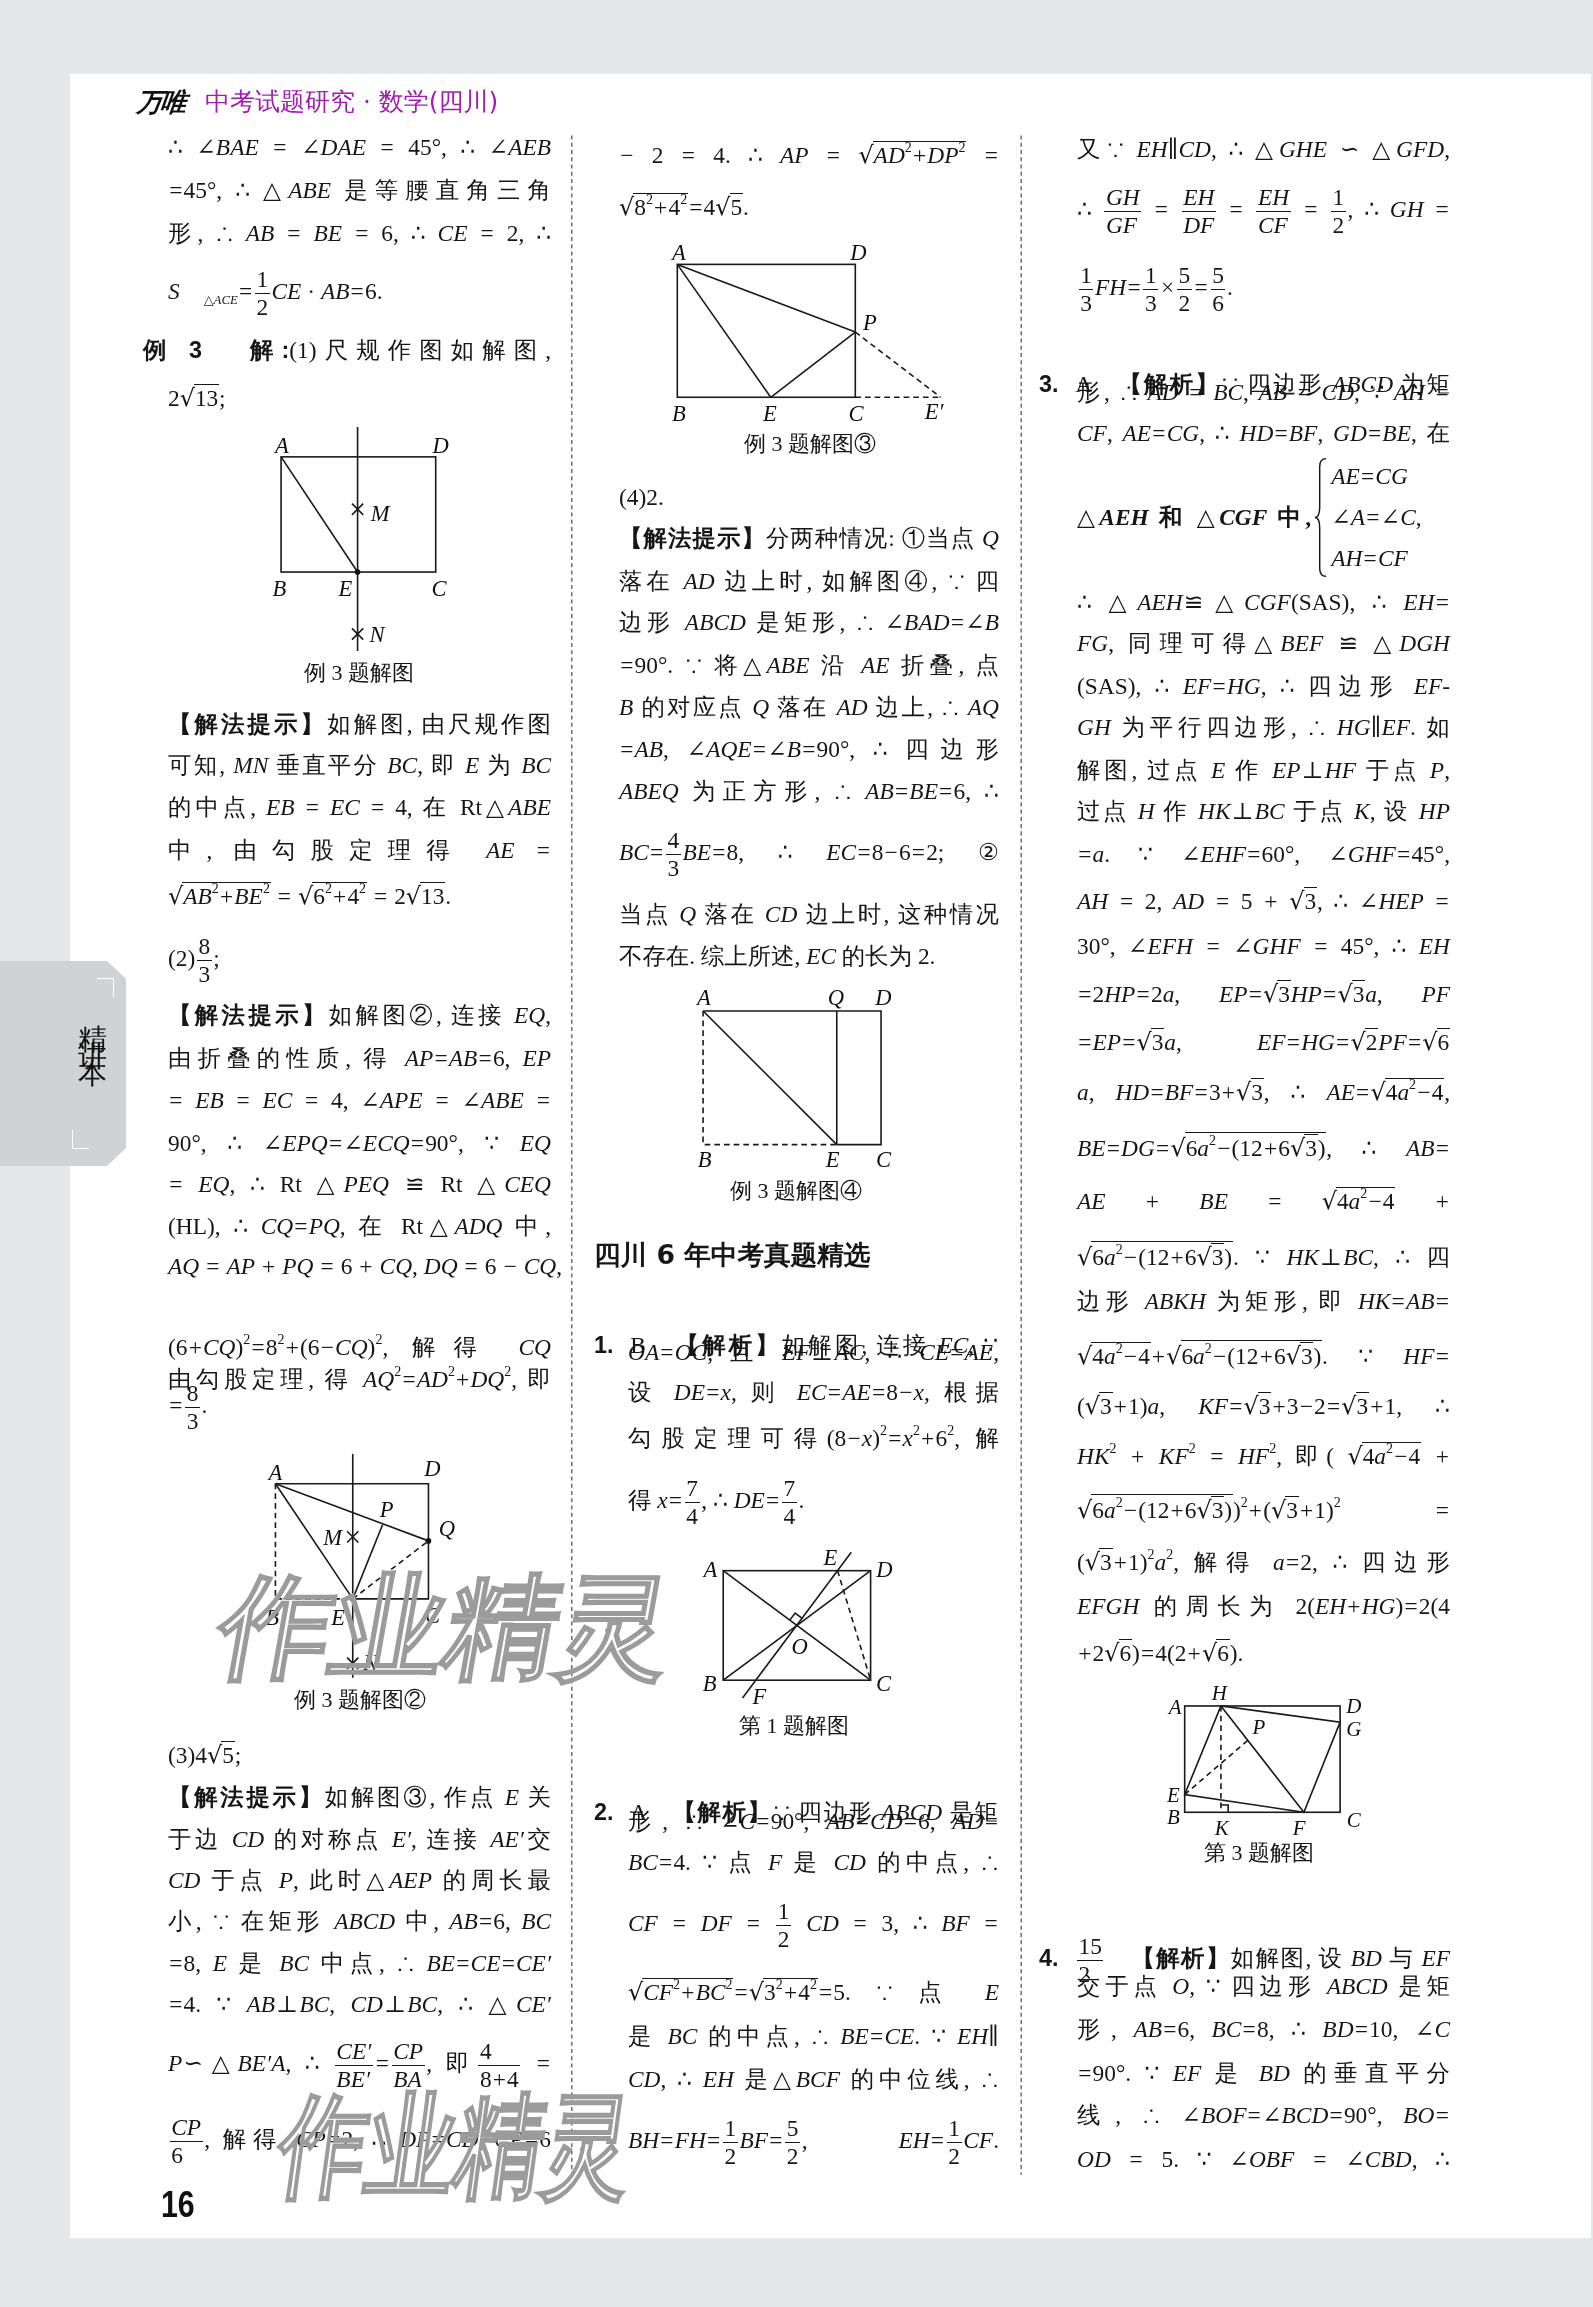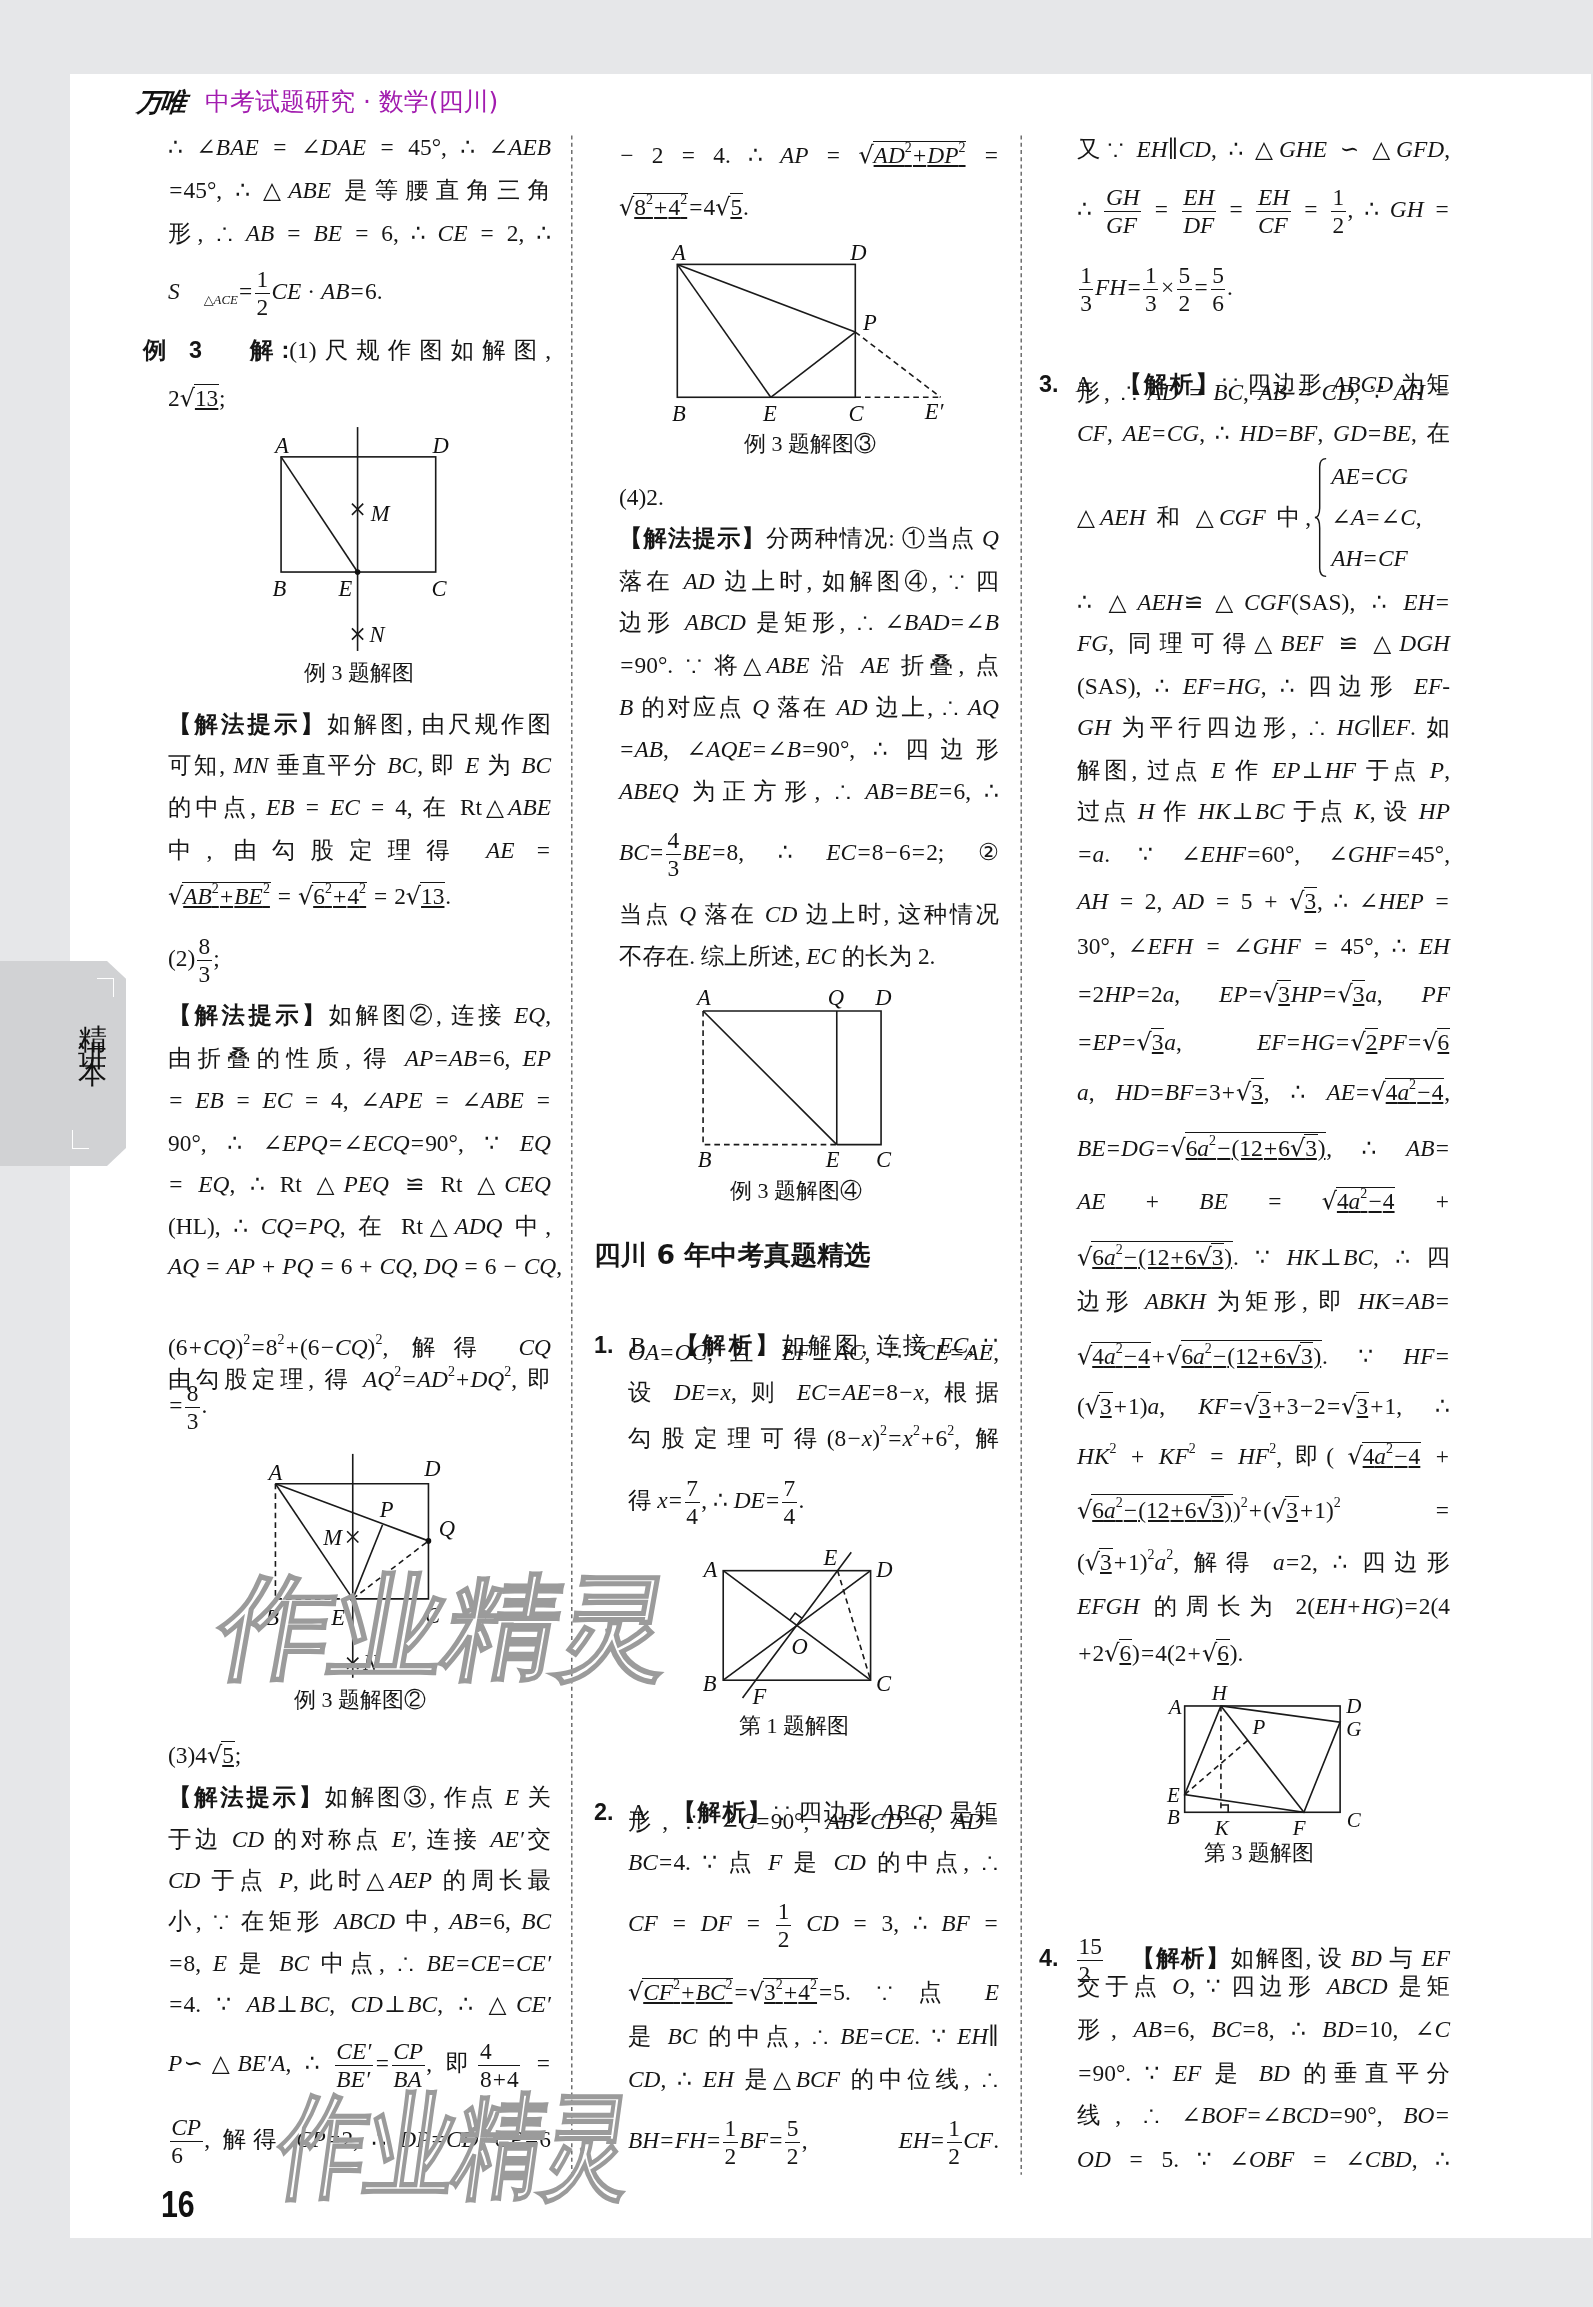--- a/index.html
+++ b/index.html
@@ -30,30 +30,30 @@
 .c3{left:1077px;width:373px;}
 .c3i{left:1039px;width:411px;}
 i.v{font-style:italic;}
 .op{margin:0 .05em;}
 .up{font-style:normal;}
 .frac{display:inline-flex;flex-direction:column;vertical-align:middle;text-align:center;line-height:1.15;margin:0 1.6px;}
 .frac .num{border-bottom:1.2px solid #161616;padding:0 1.6px;}
 .frac .den{padding:0 1.6px;}
 .rad{white-space:nowrap;}
 .rad .sym{font-family:"DejaVu Serif","Liberation Serif",serif;font-size:1.02em;}
-.rad .rb{display:inline-block;border-top:1.2px solid #161616;padding:0.8px 0.8px 0 0.8px;line-height:1.1;margin-left:-0.8px;text-decoration:underline;}
+.rad .rb{display:inline-block;border-top:1.2px solid #161616;padding:0.8px 0.8px 0 0.8px;line-height:1.1;margin-left:-0.8px;}
 sup{font-size:.6em;line-height:0;vertical-align:.75em;}
 .sub{font-size:.55em;vertical-align:-.35em;margin-left:24px;}
 .bl{font-family:"Liberation Sans","DejaVu Sans",sans-serif;font-weight:bold;font-style:normal;margin-top:35px;}
 .nl{display:inline-block;width:1.55em;text-align:left;}
 .exl{margin-right:1.7em;}
 .cap{position:absolute;width:258px;height:29px;line-height:29px;text-align:center;font-size:22px;white-space:nowrap;}
 .sec{position:absolute;left:594px;top:1234px;height:42px;line-height:42px;font-family:"DejaVu Sans","Liberation Sans",sans-serif;font-weight:bold;font-size:26.6px;white-space:nowrap;}
 .brace{position:absolute;left:1077px;top:455px;width:373px;height:124px;display:flex;align-items:center;font-size:23.4px;}
-.brace .lead{display:inline-block;width:234px;white-space:nowrap;text-align:justify;text-align-last:justify;line-height:42px;}
+.brace .lead{display:inline-block;width:234px;white-space:nowrap;text-align:justify;text-align-last:justify;line-height:42px;font-weight:bold;}
 .brace svg{flex:none;margin:0 4px 0 3.2px;}
 .brace .rows{display:flex;flex-direction:column;}
 .brace .row{height:41px;line-height:41px;white-space:nowrap;}
 .wm{position:absolute;font-family:"DejaVu Sans","Liberation Sans",sans-serif;font-weight:bold;font-size:113px;line-height:121px;color:transparent;-webkit-text-stroke:1.6px #9b9b9b;white-space:nowrap;transform-origin:left top;pointer-events:none;}
 .wm1{left:231px;top:1567px;transform:skewX(-10deg);}
 .wm2{left:288px;top:2086px;transform:scaleX(.78) skewX(-10deg);}
 </style>
 </head>
 <body>
 

